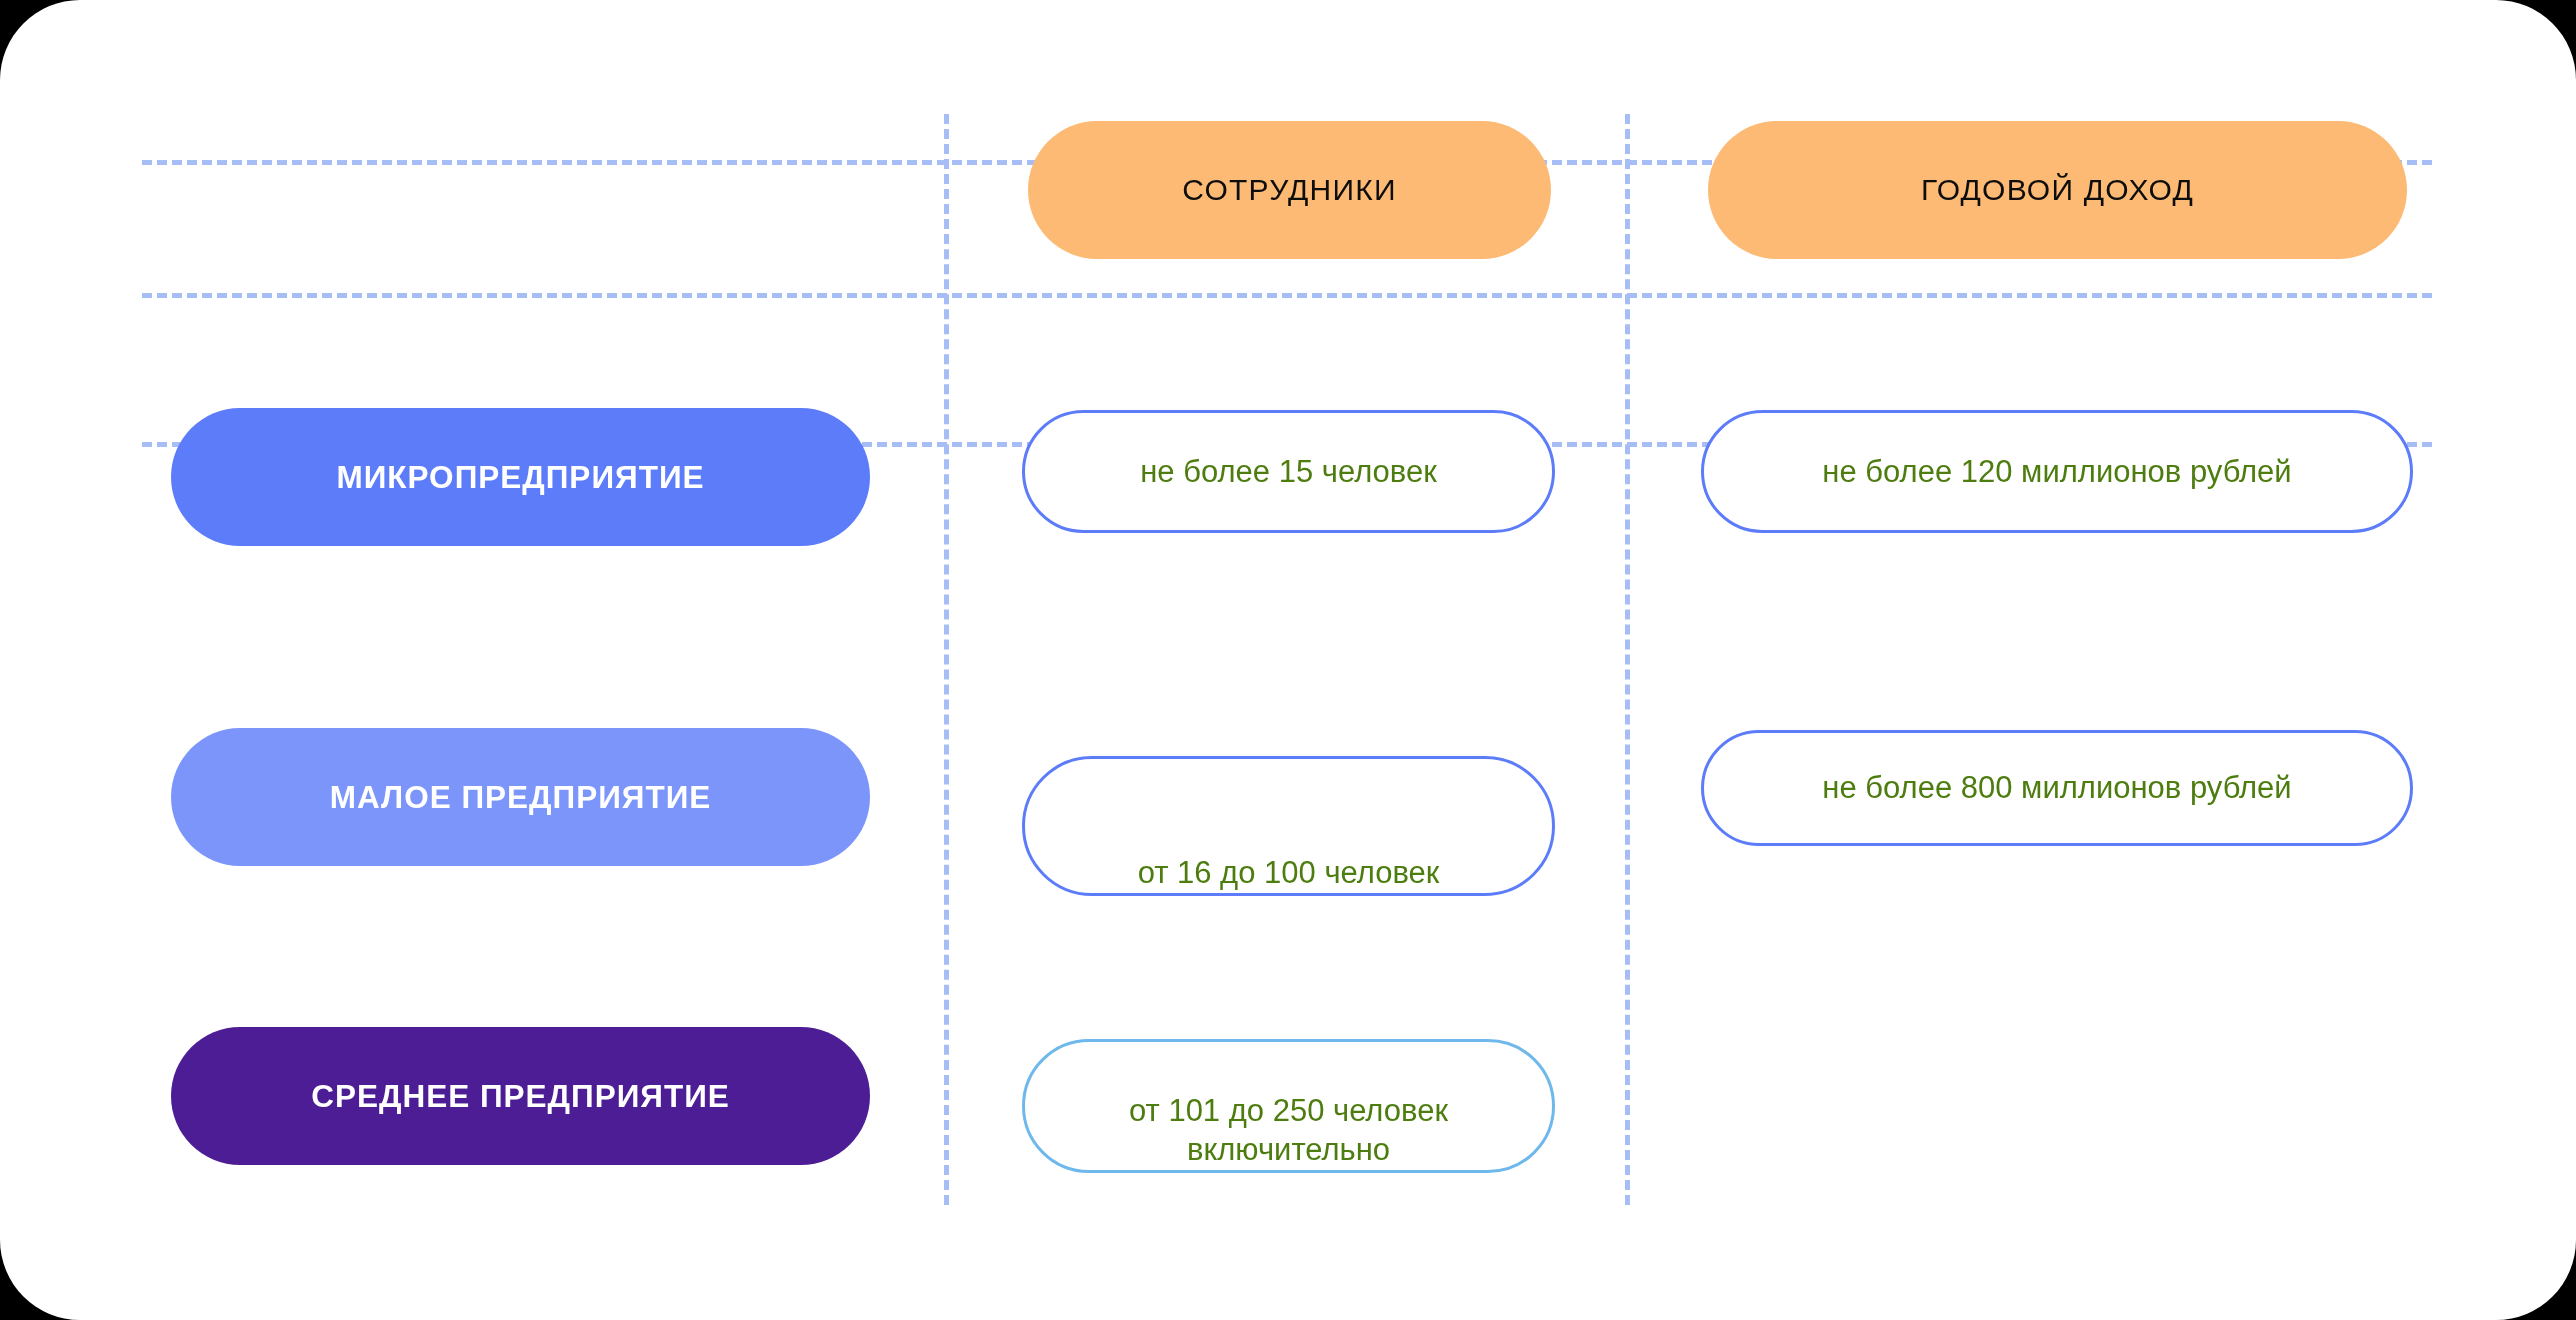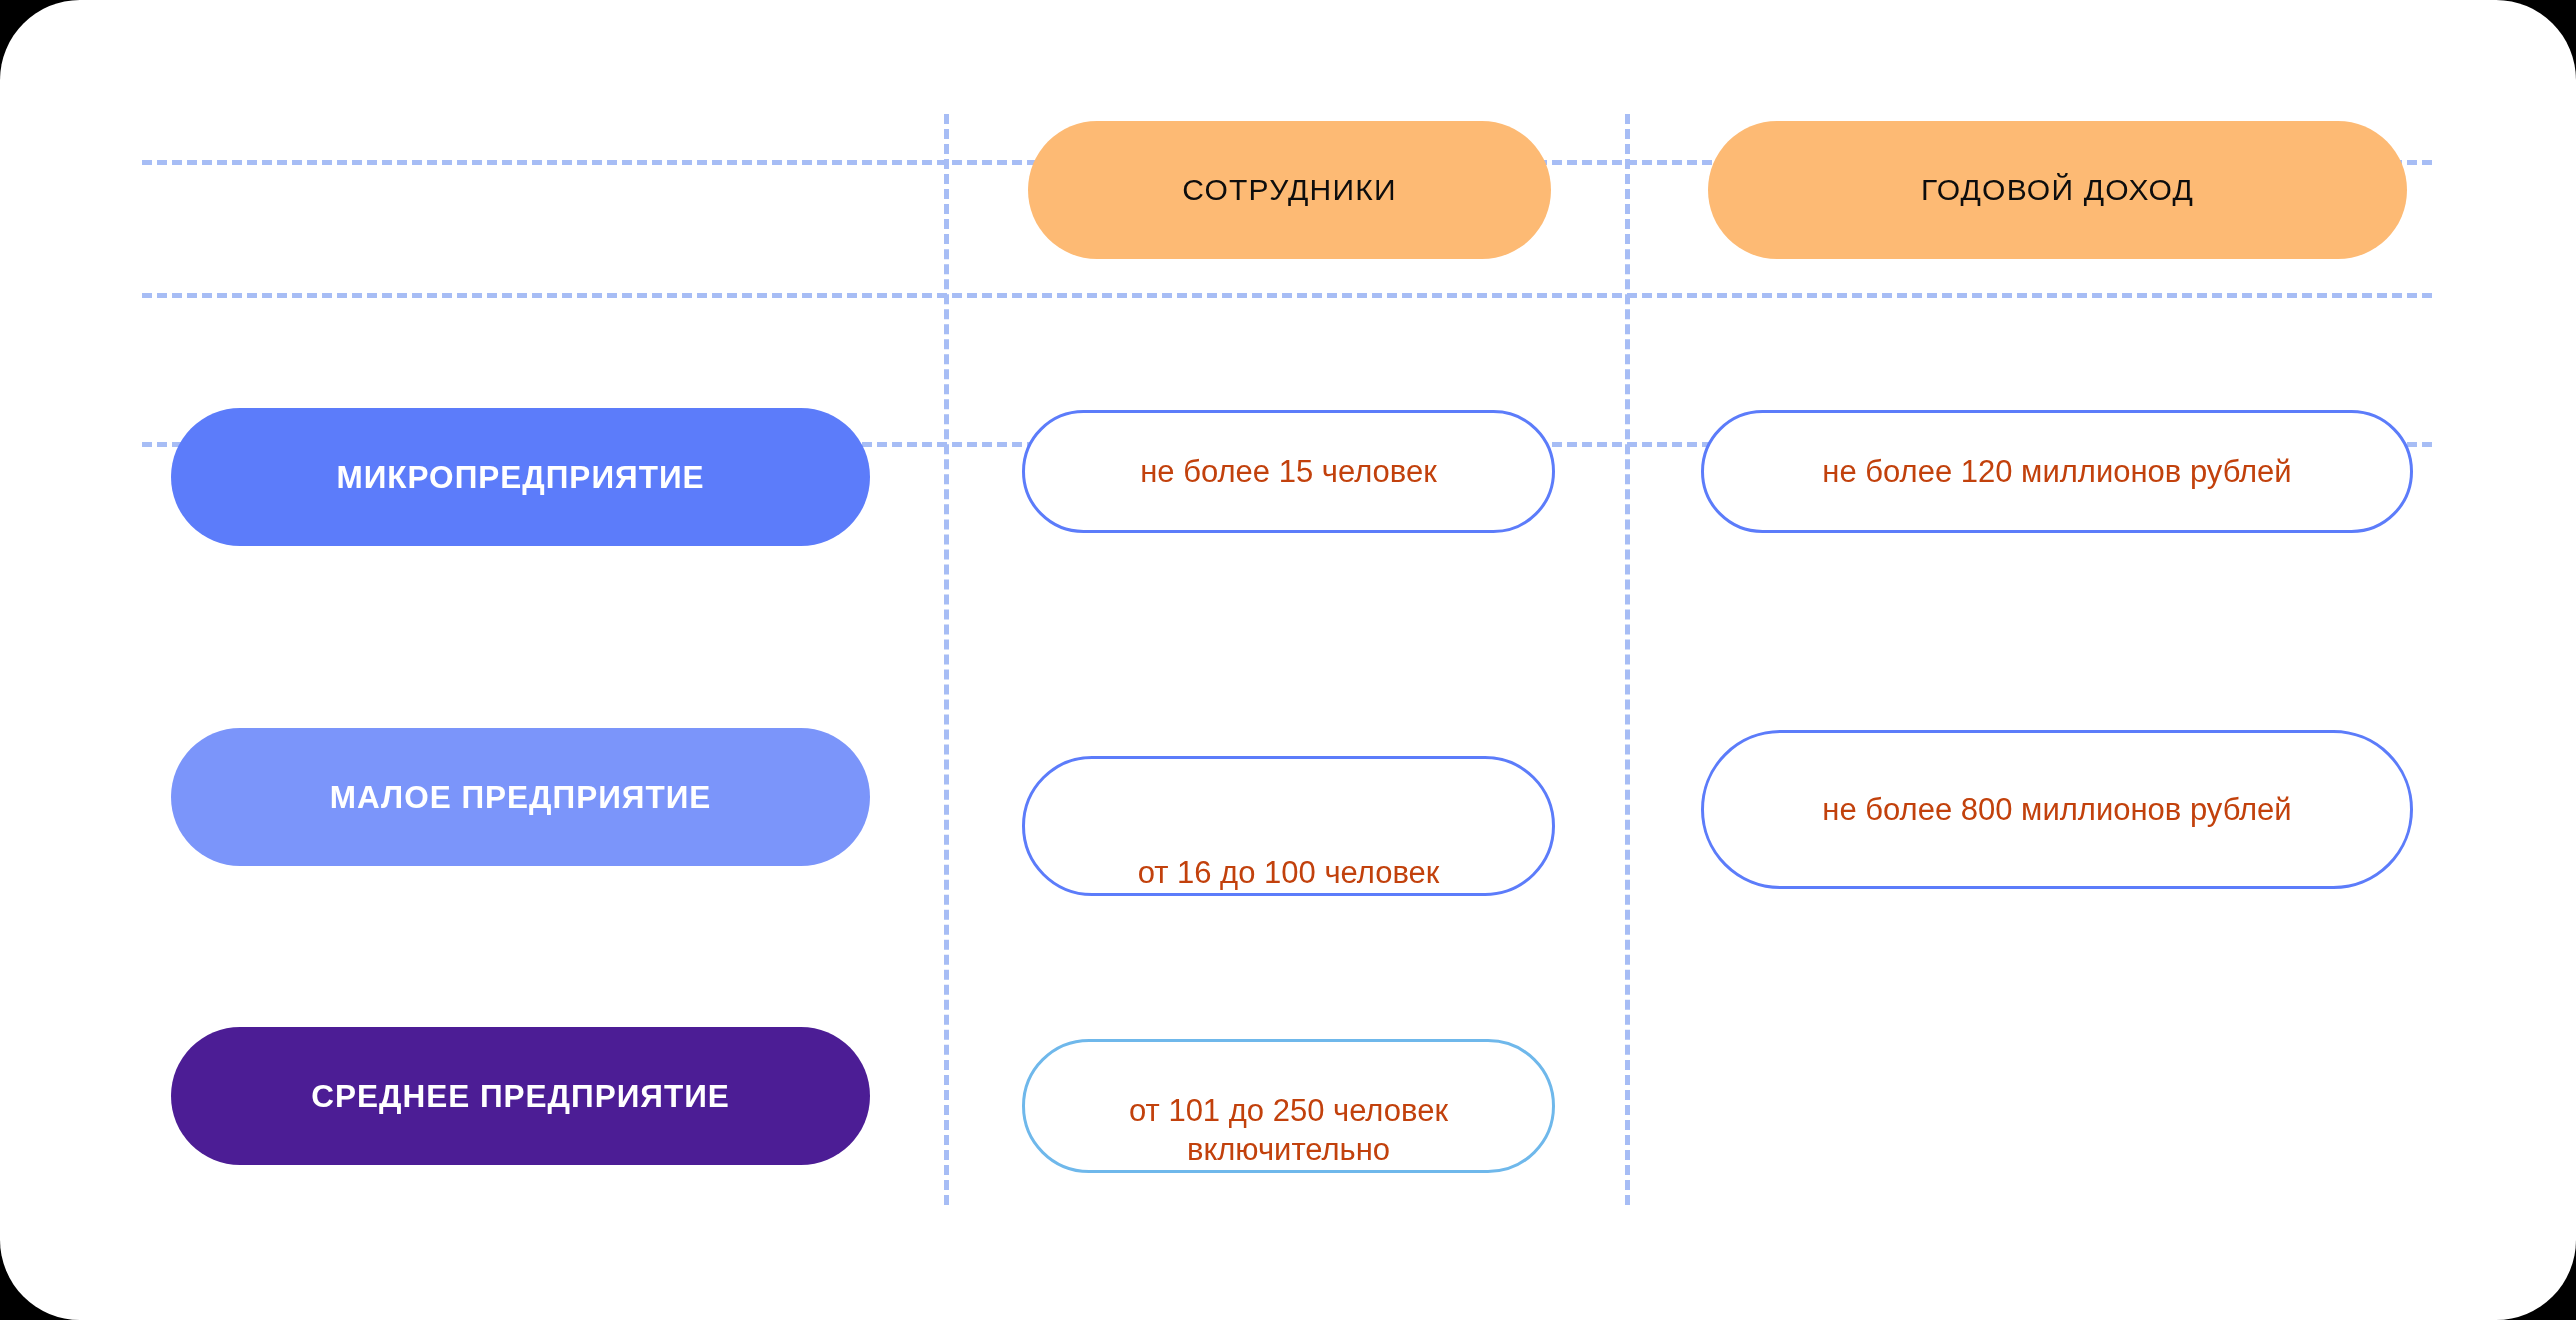--- a/index.html
+++ b/index.html
@@ -68,21 +68,21 @@
     color: #ffffff;
     font-size: 31.5px;
     font-weight: 700;
     letter-spacing: 1px;
     margin-top: 7px;
   }
 
   
   .val-pill {
     background: #ffffff;
-    color: #c2410c;
+    color: #4d7c0f;
     font-size: 31px;
     font-weight: 400;
     line-height: 1.28;
     border-style: solid;
     border-width: 3.1px;
   }
 
   .val-pill .line2 { display: block; }
 </style>
 </head>
@@ -118,21 +118,21 @@
   </div>
 
   <div class="pill cat-pill" style="left:171px; top:721px; width:699px; height:138px; background:#7b95fa;">
     <span>МАЛОЕ ПРЕДПРИЯТИЕ</span>
   </div>
 
   <div class="pill val-pill" style="left:1022px; top:756px; width:533px; height:140px; border-color:#5c7cfa;align-items:flex-end;">
     <span>от 16 до 100 человек</span>
   </div>
 
-  <div class="pill val-pill" style="left:1701px; top:730px; width:712px; height:159px; border-color:#5c7cfa;">
+  <div class="pill val-pill" style="left:1701px; top:730px; width:712px; height:116px; border-color:#5c7cfa;">
     <span>не более 800 миллионов рублей</span>
   </div>
 
   <div class="pill cat-pill" style="left:171px; top:1020px; width:699px; height:138px; background:#4c1d95;">
     <span>СРЕДНЕЕ ПРЕДПРИЯТИЕ</span>
   </div>
 
   <div class="pill val-pill" style="left:1022px; top:1039px; width:533px; height:134px; border-color:#6fb8eb; flex-direction:column;justify-content:flex-end;">
     <span>от 101 до 250 человек</span>
     <span class="line2">включительно</span>

